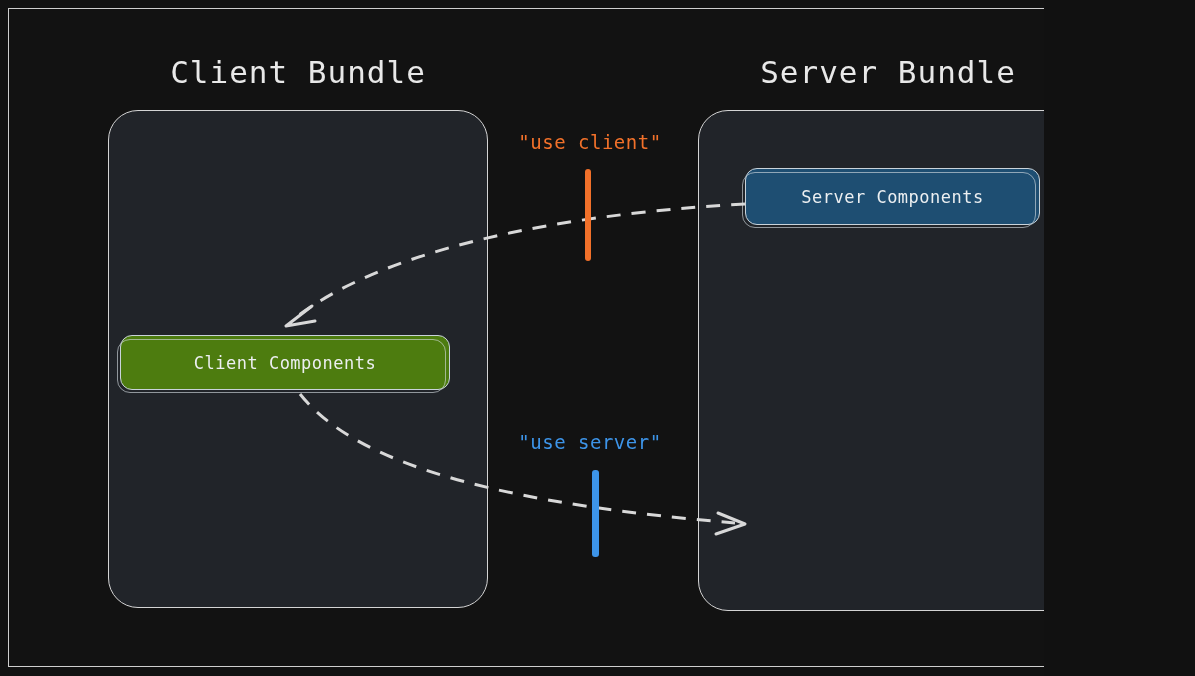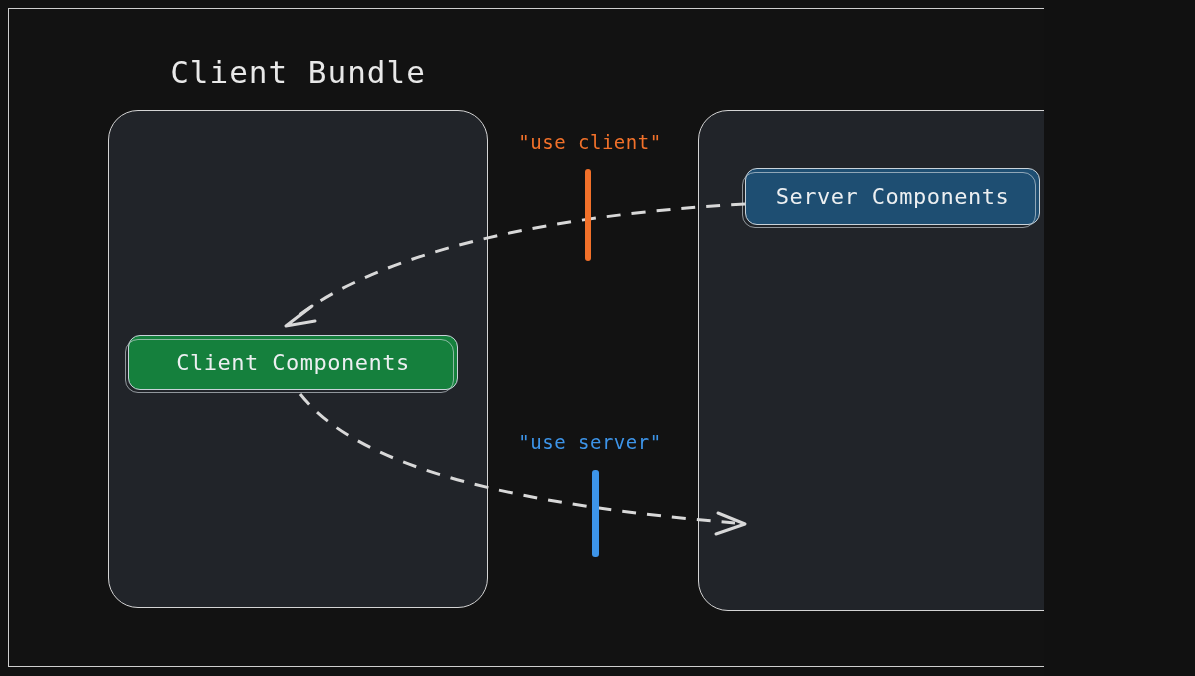--- a/index.html
+++ b/index.html
@@ -48,21 +48,21 @@
   #server-bundle { left: 698px; top: 110px; width: 380px; height: 501px; }
 
   .node {
     position: absolute;
     border-radius: 12px;
     box-sizing: border-box;
     display: flex;
     align-items: center;
     justify-content: center;
     color: #eceff1;
-    font-size: 22px;
+    font-size: 17px;
     letter-spacing: 0.5px;
     white-space: nowrap;
     border: 1.6px solid #c9d3da;
   }
   .node::after {
     
     content: "";
     position: absolute;
     left: -4px;
     top: 3px;
@@ -74,22 +74,22 @@
   }
   #server-components {
     left: 745px; top: 168px; width: 295px; height: 57px;
     background: #1e4e72;
   }
   #server-functions {
     left: 748px; top: 502px; width: 298px; height: 54px;
     background: #1e4e72;
   }
   #client-components {
-    left: 128px; top: 335px; width: 330px; height: 55px;
-    background: #15803d;
+    left: 120px; top: 335px; width: 330px; height: 55px;
+    background: #4d7c0f;
   }
 
   .edge-label {
     position: absolute;
     font-size: 19px;
     letter-spacing: 0.5px;
     white-space: nowrap;
     text-align: center;
   }
   #use-client-label { left: 480px; top: 131px; width: 220px; color: #f2712a; }
@@ -117,20 +117,21 @@
   }
 </style>
 </head>
 <body>
 
 <div id="canvas">
 
   <div id="frame"></div>
 
   <div class="bundle-title" id="client-title">Client Bundle</div>
+  <div class="bundle-title" id="server-title">Server Bundle</div>
 
   <div class="bundle-box" id="client-bundle"></div>
   <div class="bundle-box" id="server-bundle"></div>
 
   <svg id="edges" viewBox="0 0 1195 676">
 
     <path d="M 745 204 C 600 212, 400 238, 295 318" fill="none" stroke="#d8d8d8" stroke-width="3" stroke-dasharray="14 11" stroke-linecap="butt"></path>
     <path d="M 286 326 L 312 306 M 286 326 L 315 321" fill="none" stroke="#d8d8d8" stroke-width="3" stroke-linecap="round" stroke-linejoin="round"></path>
 
     <path d="M 300 394 C 360 470, 520 505, 735 523" fill="none" stroke="#d8d8d8" stroke-width="3" stroke-dasharray="14 11" stroke-linecap="butt"></path>

